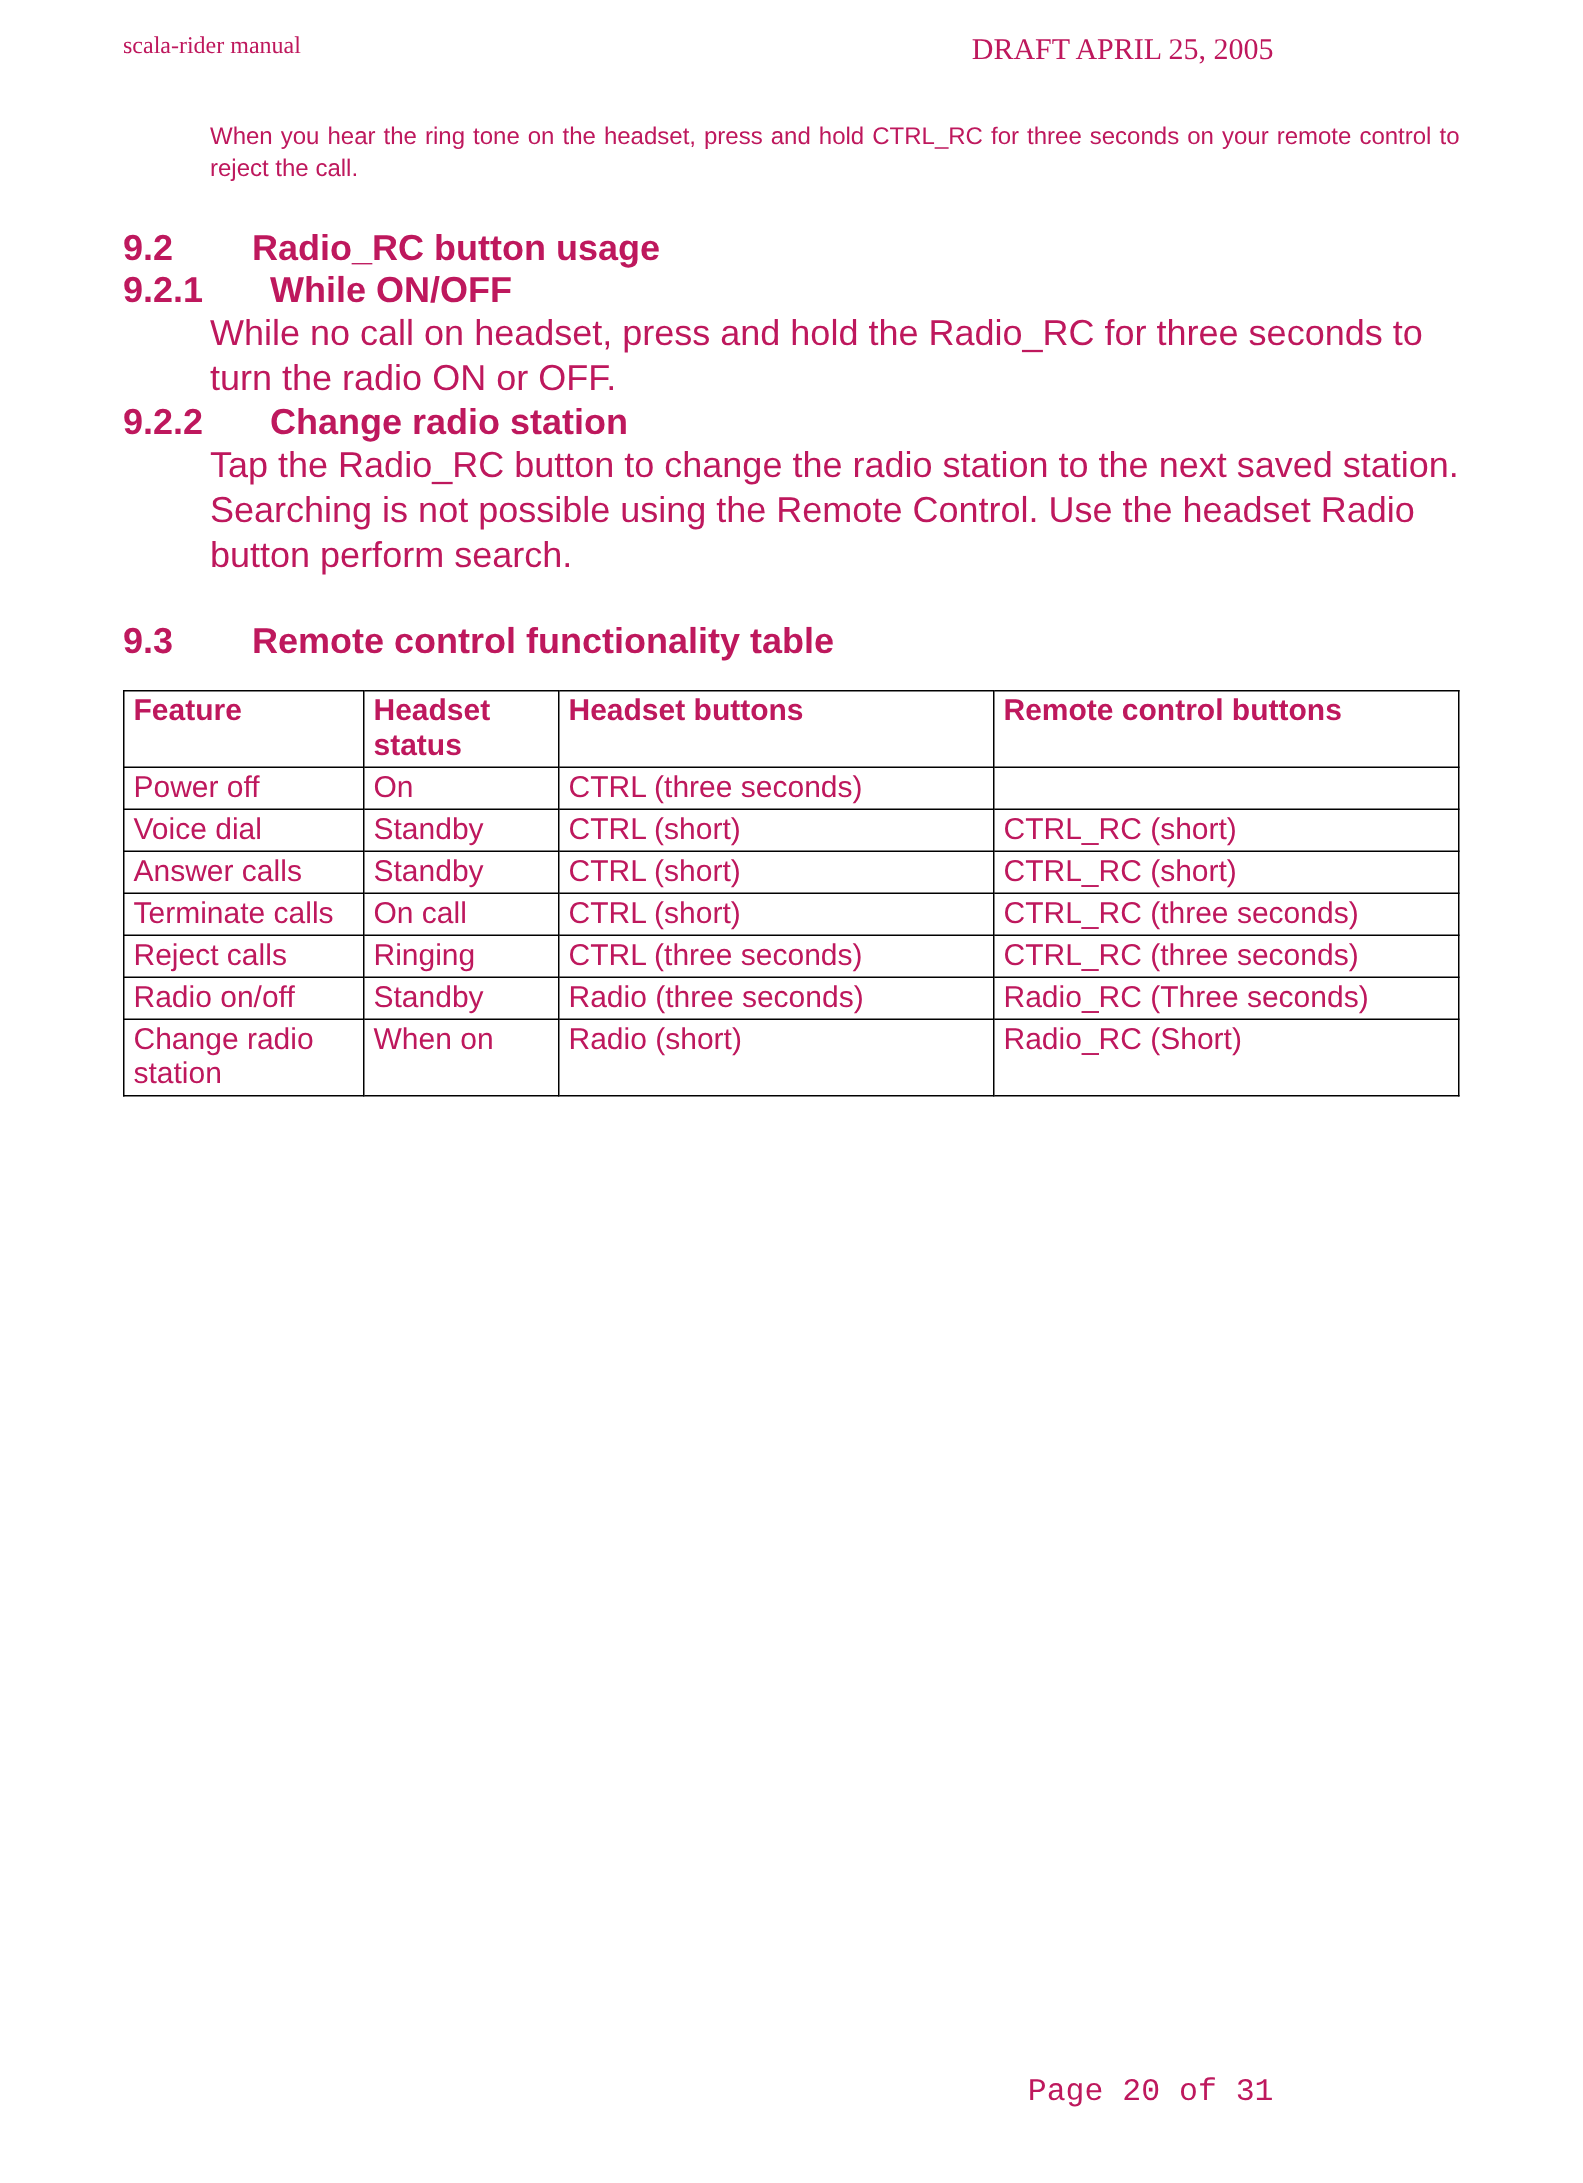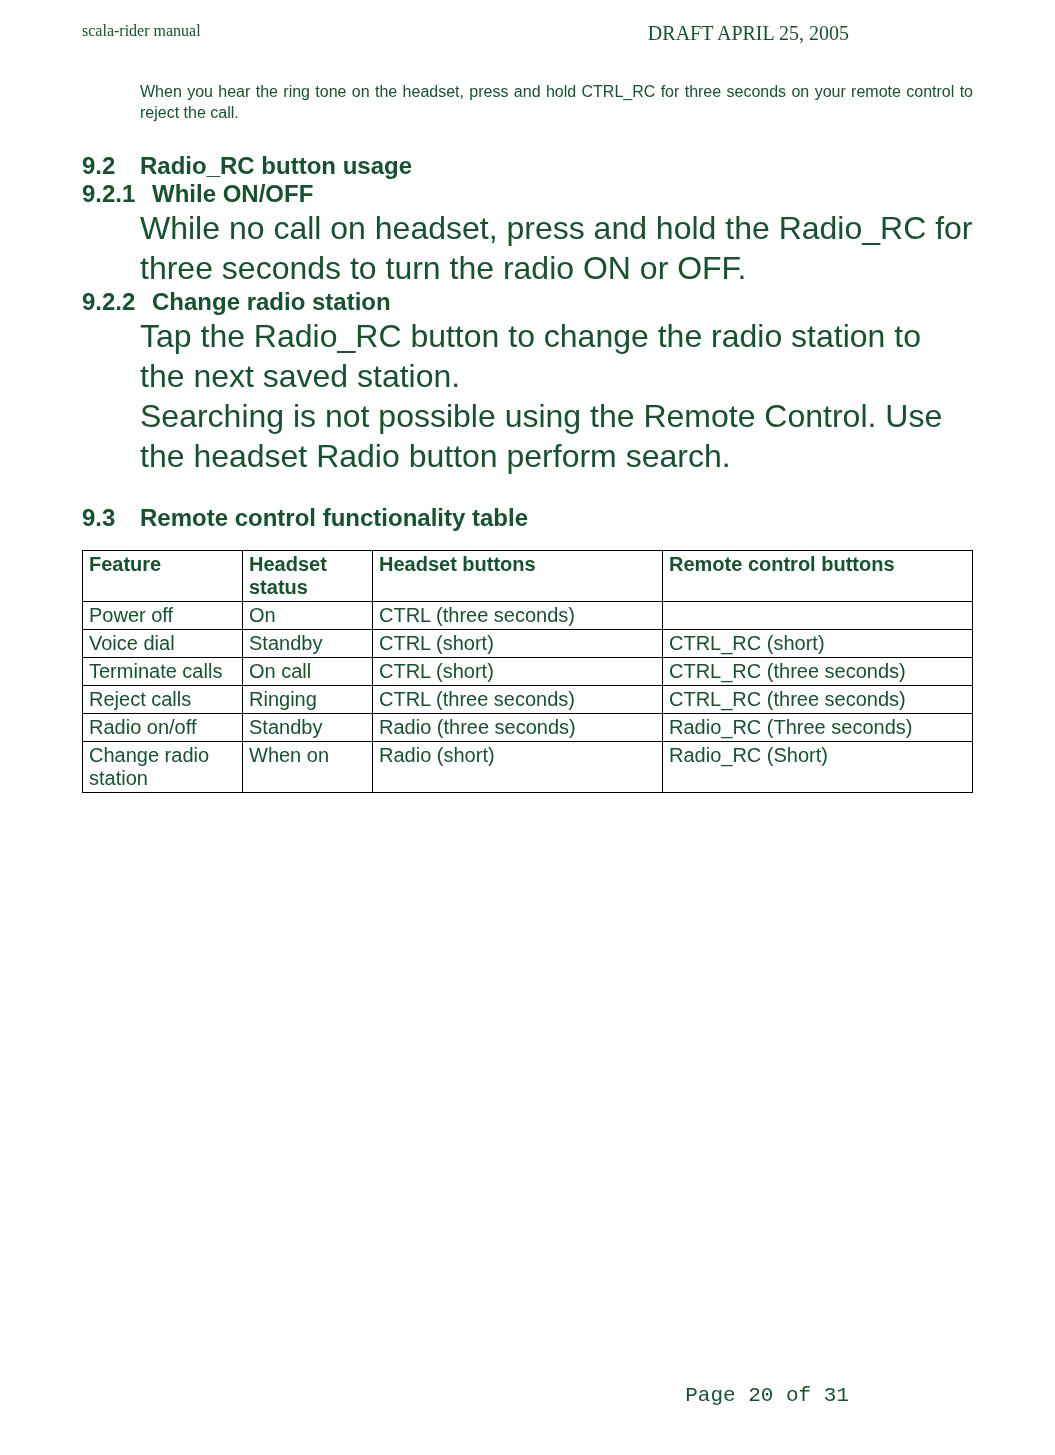--- a/index.html
+++ b/index.html
@@ -6,21 +6,21 @@
   html, body {
     margin: 0;
     padding: 0;
     background: #fff;
   }
   .page {
     width: 931px;
     height: 1455px;
     position: relative;
     font-family: Arial, Helvetica, sans-serif;
-    color: #14532d;
+    color: #be185d;
     box-sizing: border-box;
   }
   .hdr-left {
     position: absolute;
     left: 82px;
     top: 22px;
     font-family: "Times New Roman", Times, serif;
     font-size: 16px;
   }
   .hdr-right {
@@ -42,32 +42,33 @@
     margin: 0 0 28px 0;
     text-align: justify;
     padding-left: 58px;
   }
   .sec-row {
     display: flex;
     align-items: flex-start;
     font-size: 24px;
     font-weight: bold;
     margin: 0;
+    gap: 28px;
   }
   .sec-num {
     flex: 0 0 58px;
   }
   .sub-num-wide {
     flex: 0 0 70px;
   }
   .sec-title {
     flex: 1 1 auto;
   }
   .body-text {
-    font-size: 32px;
+    font-size: 24px;
     line-height: 1.25;
     margin: 0 0 0 0;
     padding-left: 58px;
   }
   .block-gap-md { height: 28px; }
   table.func {
     border-collapse: collapse;
     width: 100%;
     margin-top: 18px;
     font-size: 20px;
@@ -154,20 +155,26 @@
           <td>CTRL (three  seconds)</td>
           <td></td>
         </tr>
         <tr>
           <td>Voice dial</td>
           <td>Standby</td>
           <td>CTRL (short)</td>
           <td>CTRL_RC (short)</td>
         </tr>
         <tr>
+          <td>Answer calls</td>
+          <td>Standby</td>
+          <td>CTRL (short)</td>
+          <td>CTRL_RC (short)</td>
+        </tr>
+        <tr>
           <td>Terminate calls</td>
           <td>On call</td>
           <td>CTRL (short)</td>
           <td>CTRL_RC (three  seconds)</td>
         </tr>
         <tr>
           <td>Reject calls</td>
           <td>Ringing</td>
           <td>CTRL (three  seconds)</td>
           <td>CTRL_RC (three  seconds)</td>

